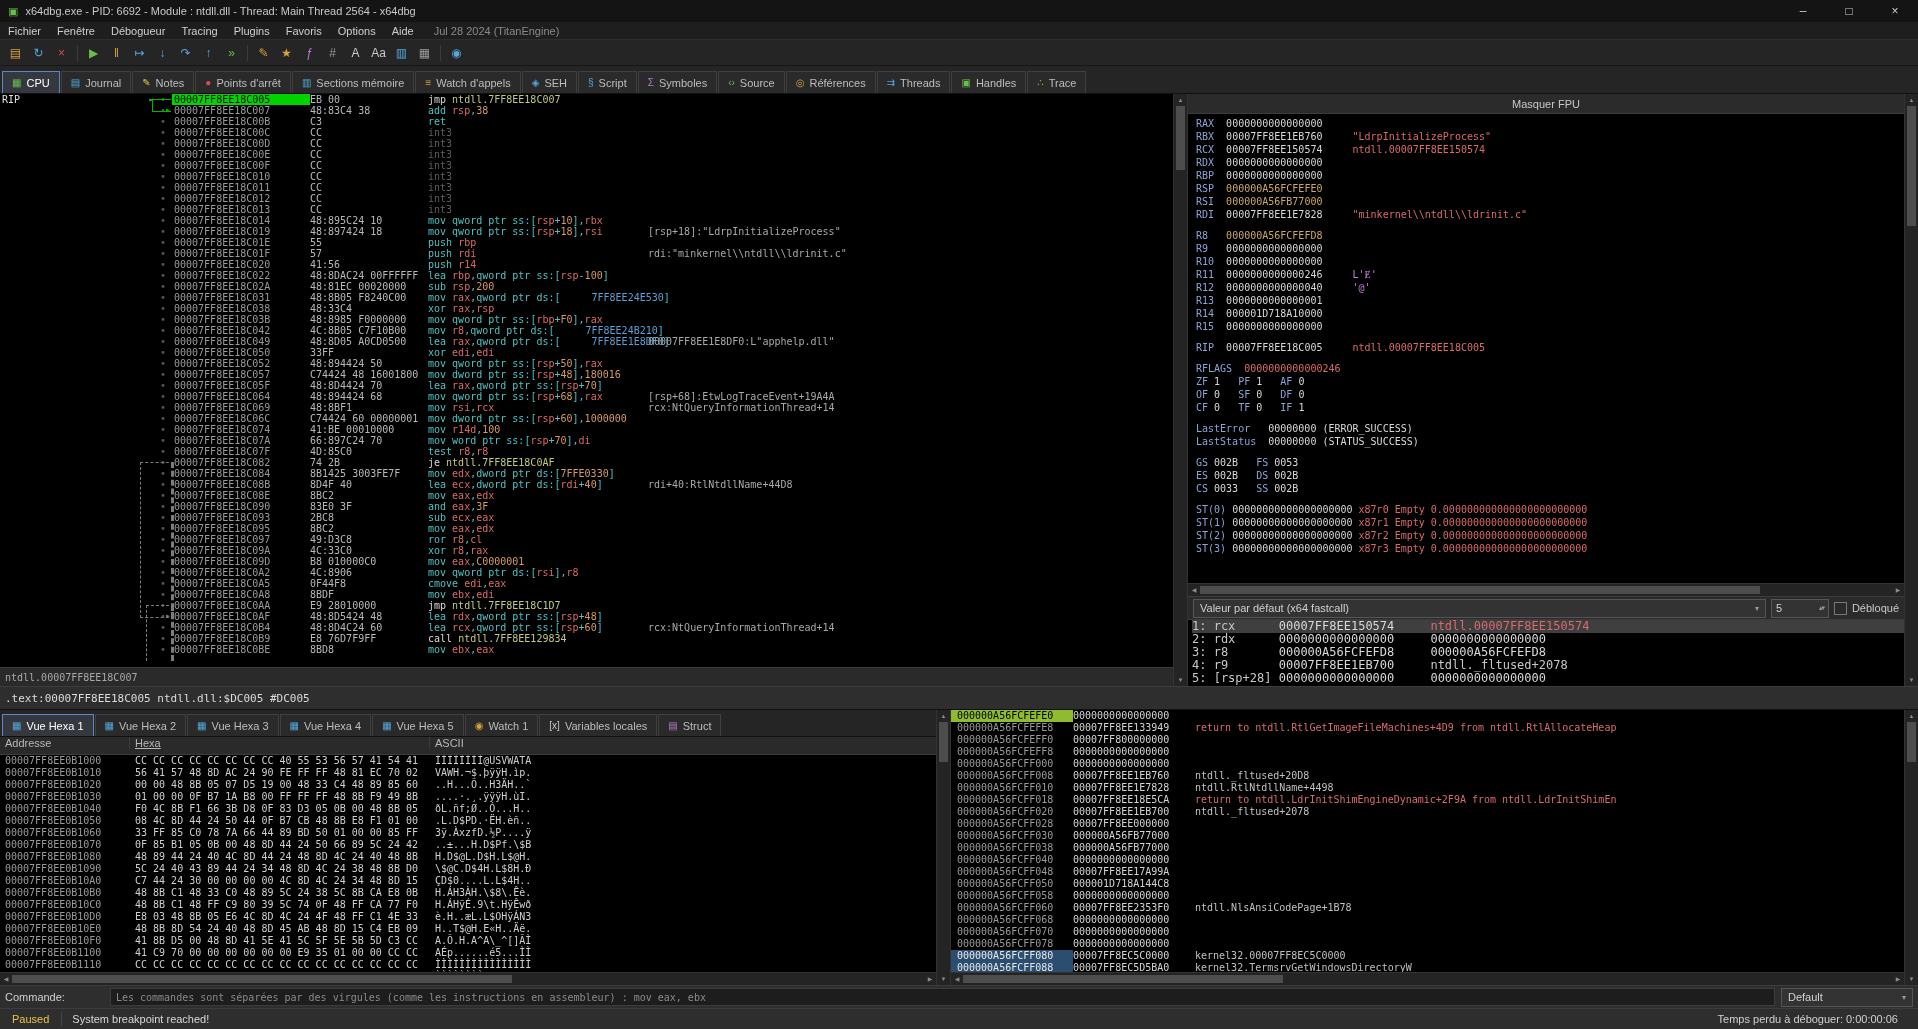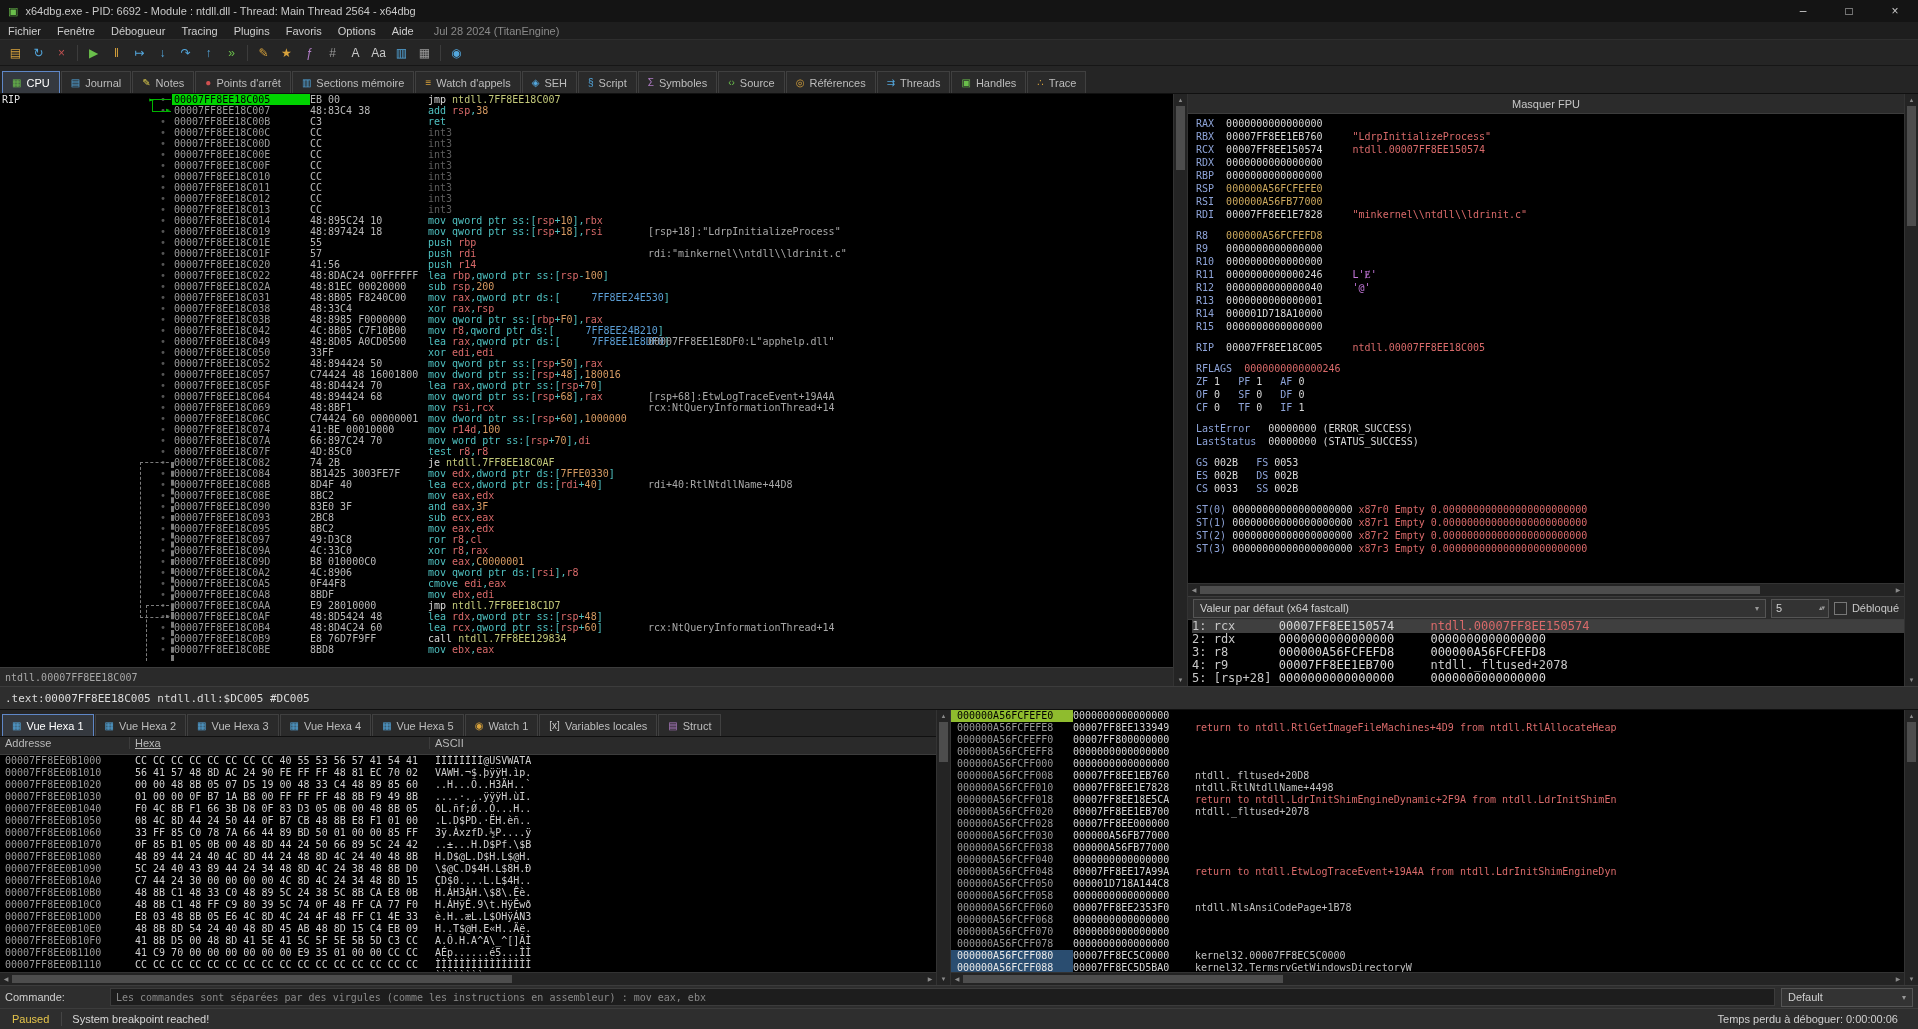--- a/index.html
+++ b/index.html
@@ -811,21 +811,21 @@
           <div class="strow"><span class="st-addr">000000A56FCFEFF8</span><span class="st-val">0000000000000000</span><span class="st-note"></span></div>
           <div class="strow"><span class="st-addr">000000A56FCFF000</span><span class="st-val">0000000000000000</span><span class="st-note"></span></div>
           <div class="strow"><span class="st-addr">000000A56FCFF008</span><span class="st-val">00007FF8EE1EB760</span><span class="st-note">ntdll._fltused+20D8</span></div>
           <div class="strow"><span class="st-addr">000000A56FCFF010</span><span class="st-val">00007FF8EE1E7828</span><span class="st-note">ntdll.RtlNtdllName+4498</span></div>
           <div class="strow"><span class="st-addr">000000A56FCFF018</span><span class="st-val">00007FF8EE18E5CA</span><span class="st-note red">return to ntdll.LdrInitShimEngineDynamic+2F9A from ntdll.LdrInitShimEn</span></div>
           <div class="strow"><span class="st-addr">000000A56FCFF020</span><span class="st-val">00007FF8EE1EB700</span><span class="st-note">ntdll._fltused+2078</span></div>
           <div class="strow"><span class="st-addr">000000A56FCFF028</span><span class="st-val">00007FF8EE000000</span><span class="st-note"></span></div>
           <div class="strow"><span class="st-addr">000000A56FCFF030</span><span class="st-val">000000A56FB77000</span><span class="st-note"></span></div>
           <div class="strow"><span class="st-addr">000000A56FCFF038</span><span class="st-val">000000A56FB77000</span><span class="st-note"></span></div>
           <div class="strow"><span class="st-addr">000000A56FCFF040</span><span class="st-val">0000000000000000</span><span class="st-note"></span></div>
-          <div class="strow"><span class="st-addr">000000A56FCFF048</span><span class="st-val">00007FF8EE17A99A</span><span class="st-note red">return to ntdll.EtwLogTraceEvent+19A4A from ntdll.LdrInitShimEngineDyn</span></div>
+          <div class="strow"><span class="st-addr">000000A56FCFF048</span><span class="st-val">00007FF8EE17A99A</span></div>
           <div class="strow"><span class="st-addr">000000A56FCFF050</span><span class="st-val">000001D718A144C8</span><span class="st-note"></span></div>
           <div class="strow"><span class="st-addr">000000A56FCFF058</span><span class="st-val">0000000000000000</span><span class="st-note"></span></div>
           <div class="strow"><span class="st-addr">000000A56FCFF060</span><span class="st-val">00007FF8EE2353F0</span><span class="st-note">ntdll.NlsAnsiCodePage+1B78</span></div>
           <div class="strow"><span class="st-addr">000000A56FCFF068</span><span class="st-val">0000000000000000</span><span class="st-note"></span></div>
           <div class="strow"><span class="st-addr">000000A56FCFF070</span><span class="st-val">0000000000000000</span><span class="st-note"></span></div>
           <div class="strow"><span class="st-addr">000000A56FCFF078</span><span class="st-val">0000000000000000</span><span class="st-note"></span></div>
           <div class="strow"><span class="st-addr sel">000000A56FCFF080</span><span class="st-val">00007FF8EC5C0000</span><span class="st-note">kernel32.00007FF8EC5C0000</span></div>
           <div class="strow"><span class="st-addr sel">000000A56FCFF088</span><span class="st-val">00007FF8EC5D5BA0</span><span class="st-note">kernel32.TermsrvGetWindowsDirectoryW</span></div>
         </div>
       <div class="hsbx">

